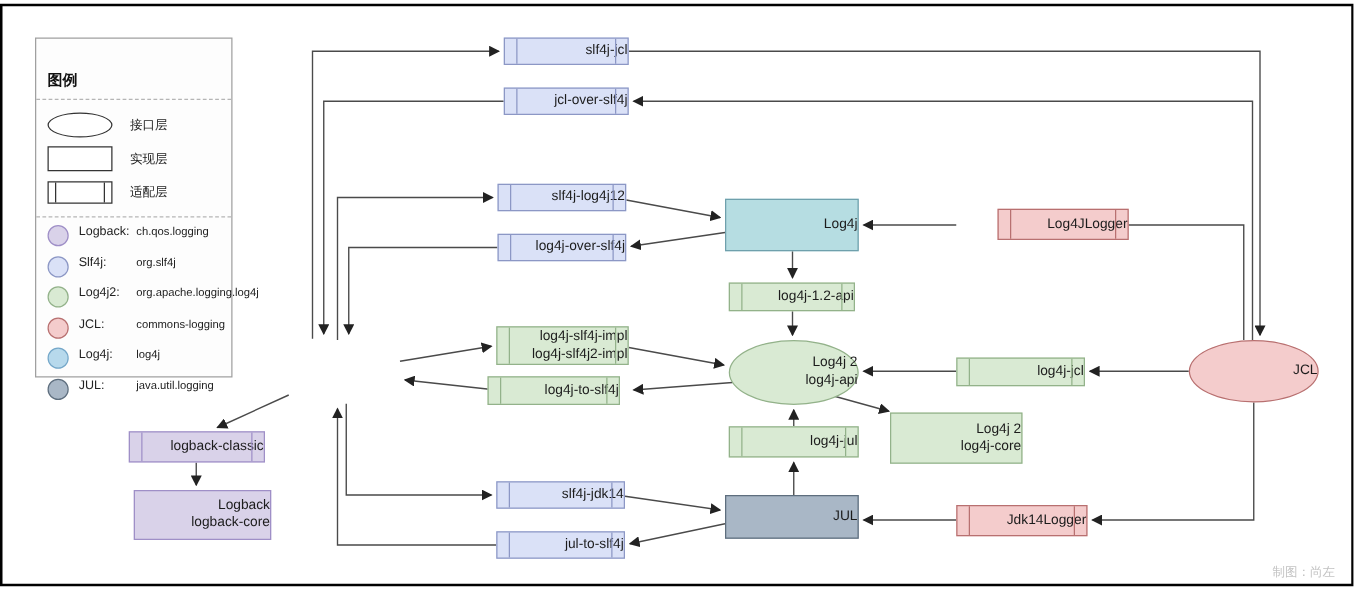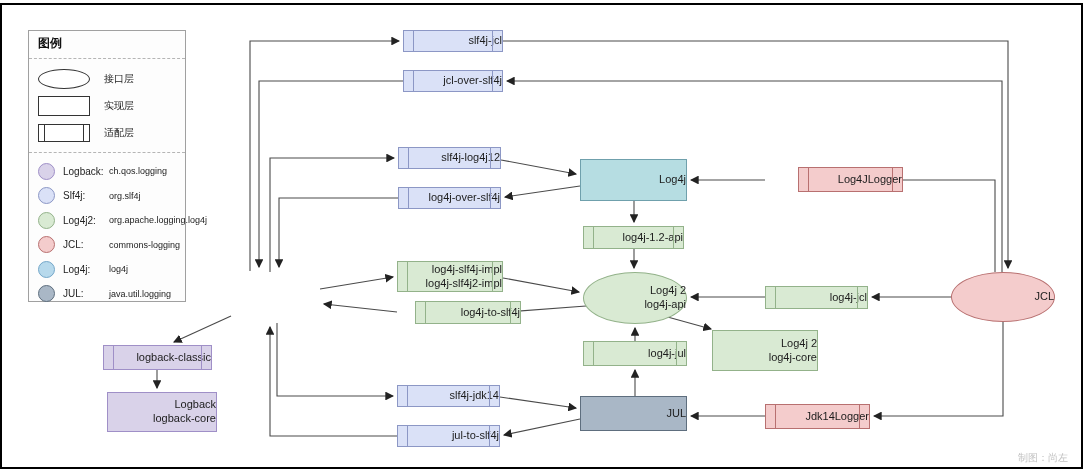--- a/index.html
+++ b/index.html
@@ -16,33 +16,33 @@
   .adapter::after{right:9px;}
 
   .c-lav{--bg:#dae1f7;--bd:#8c97c5;}
   .c-green{--bg:#d9ead3;--bd:#93b28a;}
   .c-teal{--bg:#b6dde2;--bd:#6fa0ac;}
   .c-pink{--bg:#f4cccc;--bd:#b87070;}
   .c-purple{--bg:#d9d2e9;--bd:#9f8fc7;}
   .c-gray{--bg:#a9b7c6;--bd:#5e6e7e;}
 
   
-  #legend{position:absolute;left:28px;top:30px;width:158px;height:272px;border:1px solid #a0a0a0;background:#fdfdfd;z-index:3;box-sizing:border-box;padding:4px 9px;}
+  #legend{position:absolute;left:28px;top:30px;width:158px;height:272px;border:1px solid #a0a0a0;background:#fdfdfd;z-index:3;box-sizing:border-box;padding:25px 9px;}
   .lg-title{font-weight:bold;font-size:12px;color:#111;}
   .lg-div{border-top:1px dashed #b5b5b5;margin:6px -9px 6px -9px;}
   .lg-shape-row{display:flex;align-items:center;height:27px;}
   .lg-shape{--bg:#fff;--bd:#333;position:relative;display:inline-block;width:52px;height:20px;background:#fff;border:1.5px solid #333;box-sizing:border-box;flex:0 0 auto;}
   .lg-ellipse{border-radius:50%;}
   .lg-adapter{height:18px;border-width:1px;}
   .lg-adapter::before,.lg-adapter::after{content:"";position:absolute;top:0;bottom:0;width:0;border-left:1px solid #333;}
   .lg-adapter::before{left:5px;}
   .lg-adapter::after{right:5px;}
   .lg-box{border-width:1px;}
   .lg-shape-label{font-size:10px;color:#222;margin-left:14px;}
-  .lg-row{display:flex;align-items:center;height:24.5px;}
+  .lg-row{display:flex;align-items:flex-start;height:24.5px;}
   .lg-circle{width:17px;height:17px;border-radius:50%;border:1px solid #888;box-sizing:border-box;flex:0 0 auto;}
   .lg-name{font-size:10px;color:#222;width:46px;margin-left:8px;flex:0 0 auto;}
   .lg-pkg{font-size:9px;color:#222;white-space:nowrap;}
 
   .lbl{display:block;}
   #credit{position:absolute;left:1018px;top:451px;font-size:10px;color:#c3c3c3;z-index:3;white-space:nowrap;}
 </style>
 </head>
 <body>
 
@@ -154,21 +154,21 @@
   <div class="node adapter c-pink" style="left:798px;top:167px;width:105px;height:25px">
     <span class="lbl">Log4JLogger</span>
   </div>
   <div class="node adapter c-green" style="left:583px;top:226px;width:101px;height:23px">
     <span class="lbl">log4j-1.2-api</span>
   </div>
   <div class="node adapter c-green" style="left:397px;top:261px;width:106px;height:31px">
     <span class="lbl">log4j-slf4j-impl</span>
     <span class="lbl">log4j-slf4j2-impl</span>
   </div>
-  <div class="node adapter c-green" style="left:415px;top:301px;width:106px;height:23px">
+  <div class="node adapter c-green" style="left:390px;top:301px;width:106px;height:23px">
     <span class="lbl">log4j-to-slf4j</span>
   </div>
   <div class="node ellipse c-green" style="left:583px;top:272px;width:104px;height:52px">
     <span class="lbl">Log4j 2</span>
     <span class="lbl">log4j-api</span>
   </div>
   <div class="node adapter c-green" style="left:765px;top:286px;width:103px;height:23px">
     <span class="lbl">log4j-jcl</span>
   </div>
   <div class="node ellipse c-pink" style="left:951px;top:272px;width:104px;height:50px">

